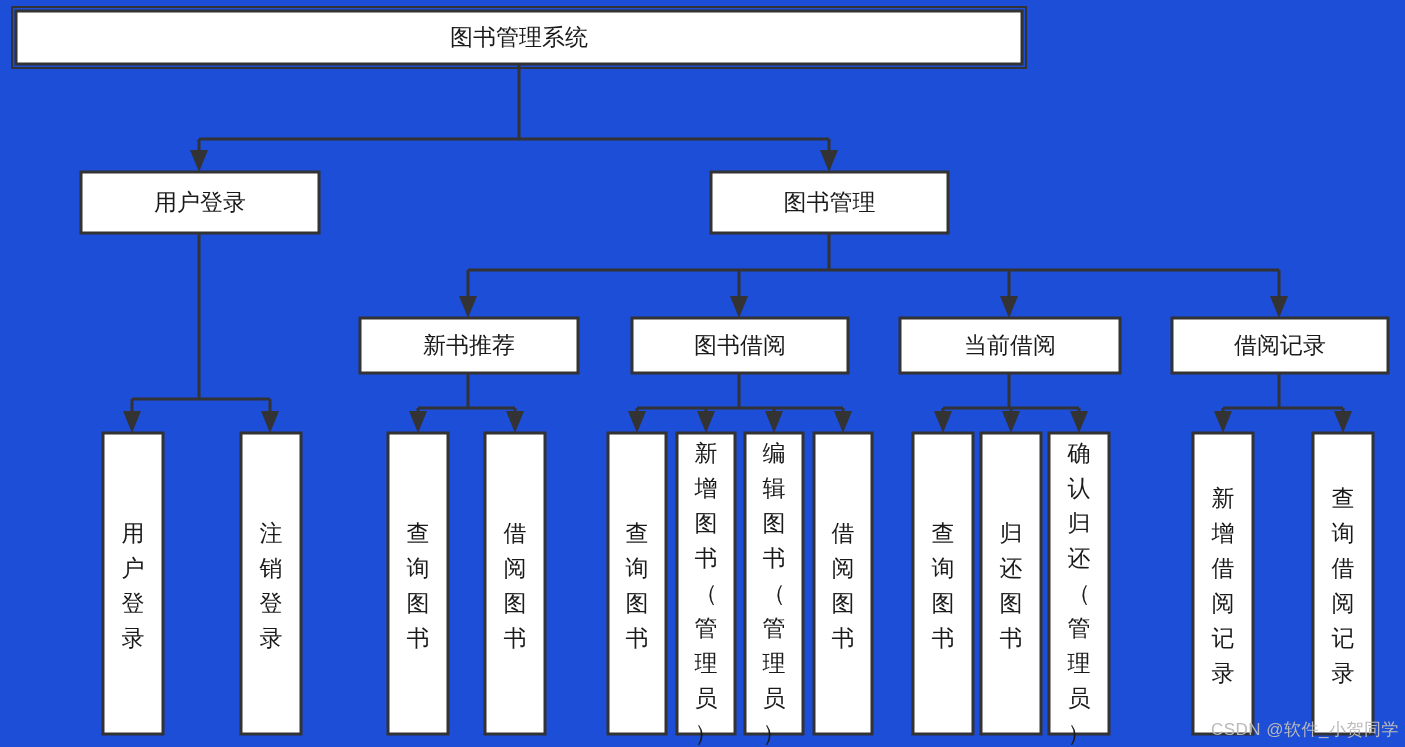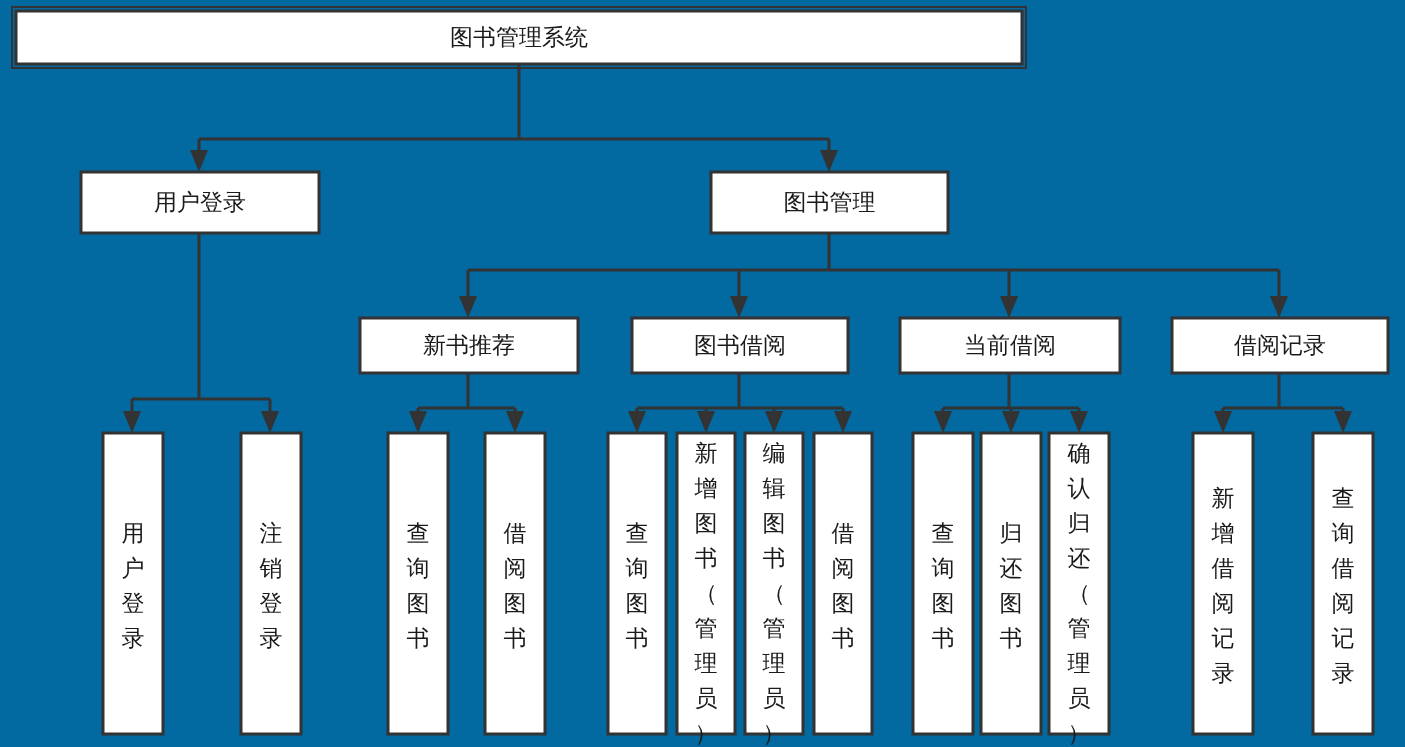--- a/index.html
+++ b/index.html
@@ -8,21 +8,21 @@
     padding: 0;
     background: #ffffff;
   }
   body {
     font-family: "Liberation Sans", "DejaVu Sans", sans-serif;
   }
   #diagram-root {
     position: relative;
     width: 1405px;
     height: 747px;
-    background: #0369a1;
+    background: #1d4ed8;
     overflow: hidden;
   }
   svg#flowchart {
     display: block;
     width: 1405px;
     height: 747px;
   }
   .node-rect {
     fill: #ffffff;
     stroke: #333333;
@@ -201,14 +201,15 @@
           <rect x="1193" y="433" width="60" height="301" class="node-rect"></rect>
           <text x="1223" y="0" class="node-label-v"><tspan x="1223" y="505.8">新</tspan><tspan x="1223" y="540.8">增</tspan><tspan x="1223" y="575.8">借</tspan><tspan x="1223" y="610.8">阅</tspan><tspan x="1223" y="645.8">记</tspan><tspan x="1223" y="680.8">录</tspan></text>
         </g>
         <g>
           <rect x="1313" y="433" width="60" height="301" class="node-rect"></rect>
           <text x="1343" y="0" class="node-label-v"><tspan x="1343" y="505.8">查</tspan><tspan x="1343" y="540.8">询</tspan><tspan x="1343" y="575.8">借</tspan><tspan x="1343" y="610.8">阅</tspan><tspan x="1343" y="645.8">记</tspan><tspan x="1343" y="680.8">录</tspan></text>
         </g>
       </g>
   </svg>
 
+  <div class="watermark-text">CSDN @软件_小贺同学</div>
 
 </div>
 
 </body></html>

